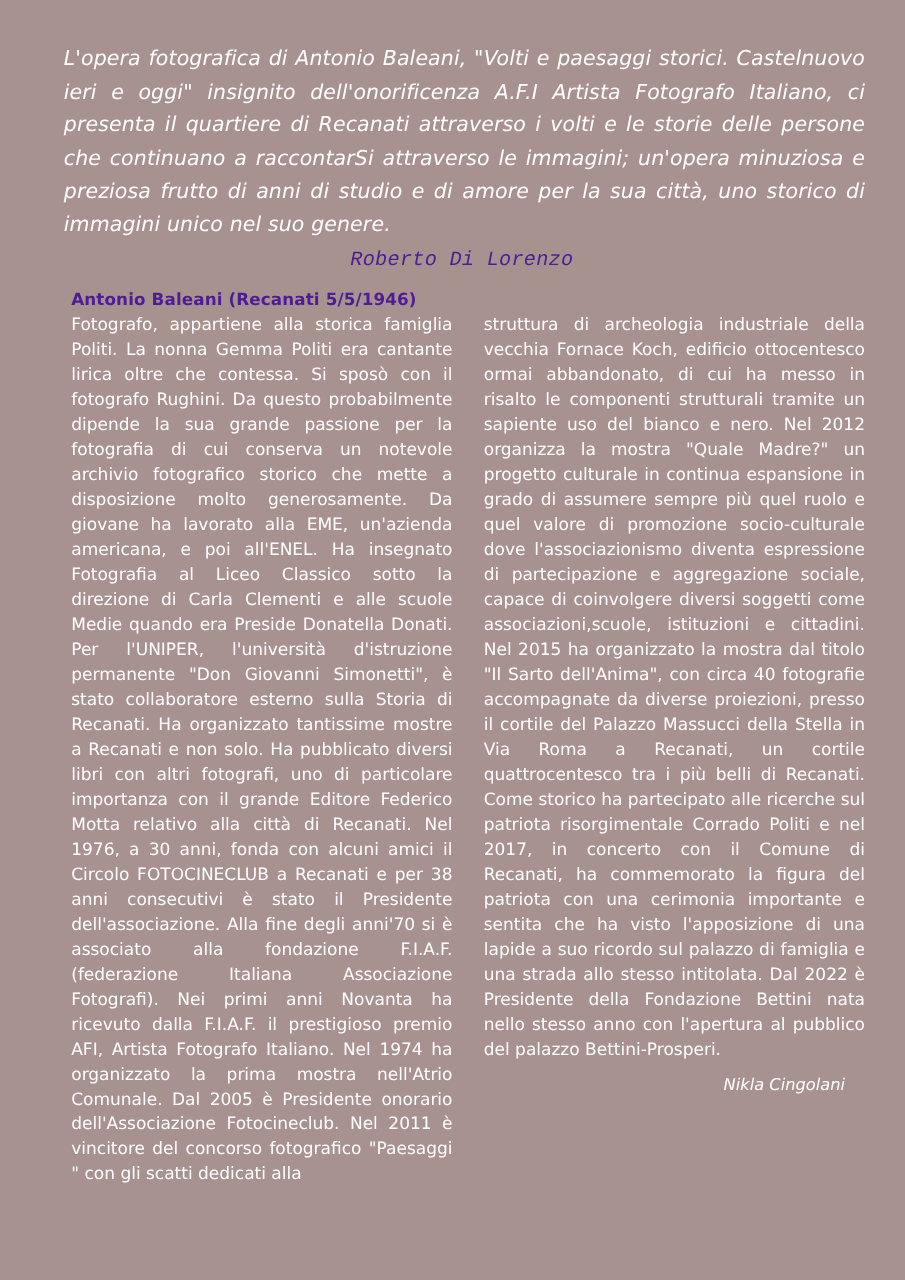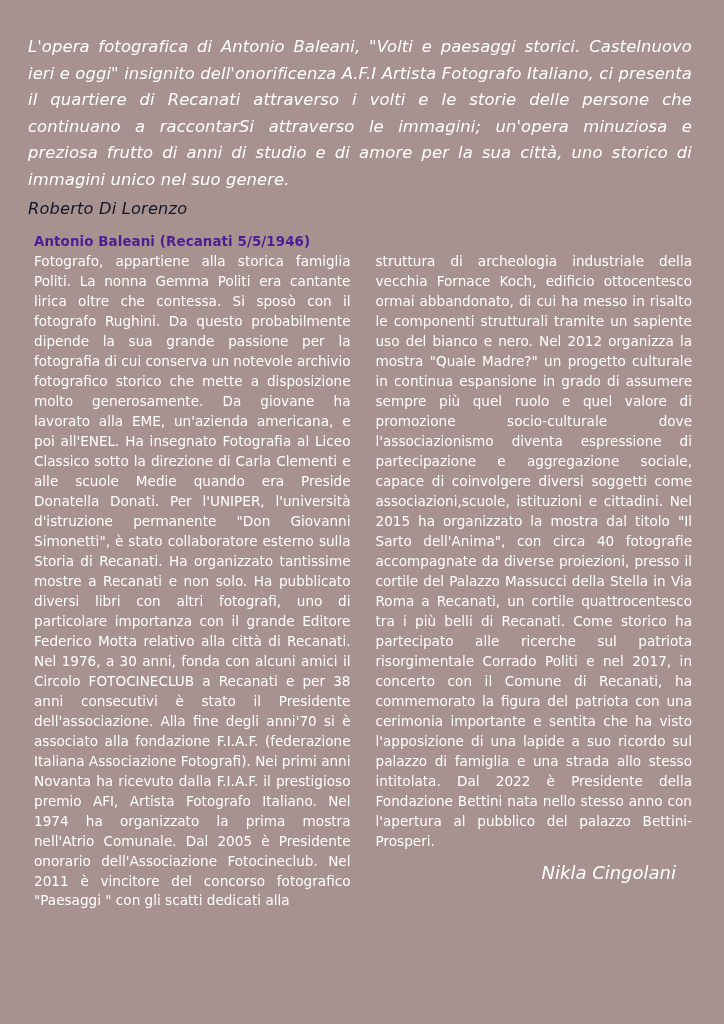--- a/index.html
+++ b/index.html
@@ -12,39 +12,40 @@
     background: #a89290;
     font-family: "DejaVu Sans", sans-serif;
     color: #ffffff;
     overflow: hidden;
   }
   .page {
     position: relative;
     width: 724px;
     height: 1008px;
     box-sizing: border-box;
-    padding: 34px 32px 10px 28px;
+    padding: 34px 32px 10px 51px;
   }
   .intro {
     font-style: italic;
     font-size: 16.4px;
     line-height: 1.62;
     text-align: justify;
     text-justify: inter-word;
     letter-spacing: 0.1px;
     color: #ffffff;
     margin: 0 0 2px 0;
   }
   .intro-signature {
     font-style: italic;
     font-size: 16.2px;
-    text-align: left;
-    color: #0f172a;
+    text-align: center;
+    color: #4c1d95;
     margin: 6px 4px 0 0;
     letter-spacing: 0.2px;
+    font-family: Liberation Mono, monospace;
   }
   .bio-heading {
     font-weight: bold;
     font-size: 13.4px;
     color: #4c1d95;
     margin: 16px 0 3px 6px;
     letter-spacing: 0.1px;
   }
   .columns {
     display: flex;
@@ -61,21 +62,21 @@
     color: #ffffff;
   }
   .col p {
     margin: 0;
   }
   .col-left {
     padding-left: 6px;
   }
   .bio-signature {
     font-style: italic;
-    font-size: 18px;
+    font-size: 13px;
     text-align: right;
     color: #ffffff;
     margin-top: 8px;
     padding-right: 16px;
   }
 </style>
 </head>
 <body>
 
 <div class="page">

